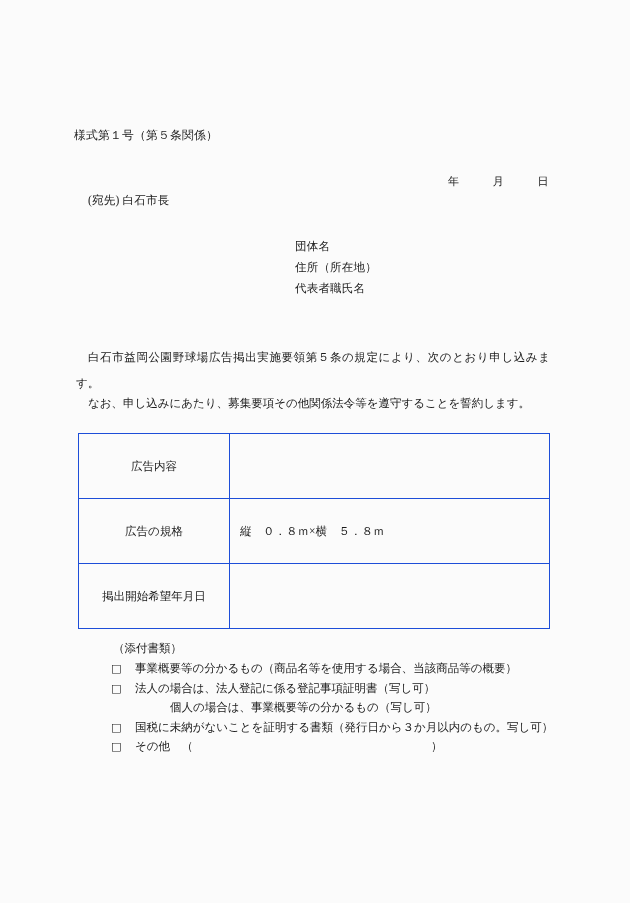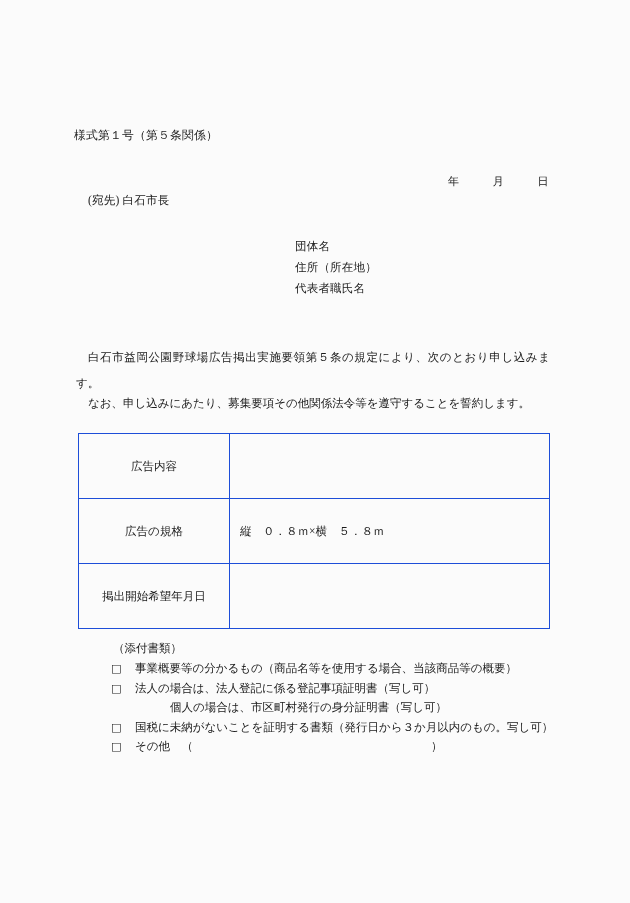--- a/index.html
+++ b/index.html
@@ -217,21 +217,21 @@
 
     <div class="attach-row">
       <span class="checkbox-glyph">□</span>
       <span class="attach-text">事業概要等の分かるもの（商品名等を使用する場合、当該商品等の概要）</span>
     </div>
 
     <div class="attach-row">
       <span class="checkbox-glyph">□</span>
       <span class="attach-text">法人の場合は、法人登記に係る登記事項証明書（写し可）</span>
     </div>
-    <div class="attach-sub">個人の場合は、市区町村発行の身分証明書（写し可）</div>
+    <div class="attach-sub">個人の場合は、事業概要等の分かるもの（写し可）</div>
 
     <div class="attach-row">
       <span class="checkbox-glyph">□</span>
       <span class="attach-text">国税に未納がないことを証明する書類（発行日から３か月以内のもの。写し可）</span>
     </div>
 
     <div class="other-row">
       <span class="checkbox-glyph">□</span>
       <span class="other-label">その他　（</span>
       <span class="other-blank"></span>

